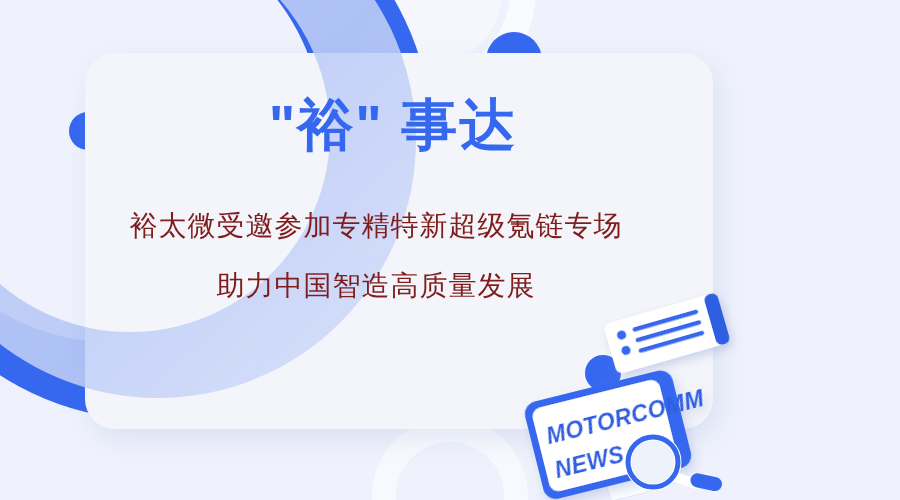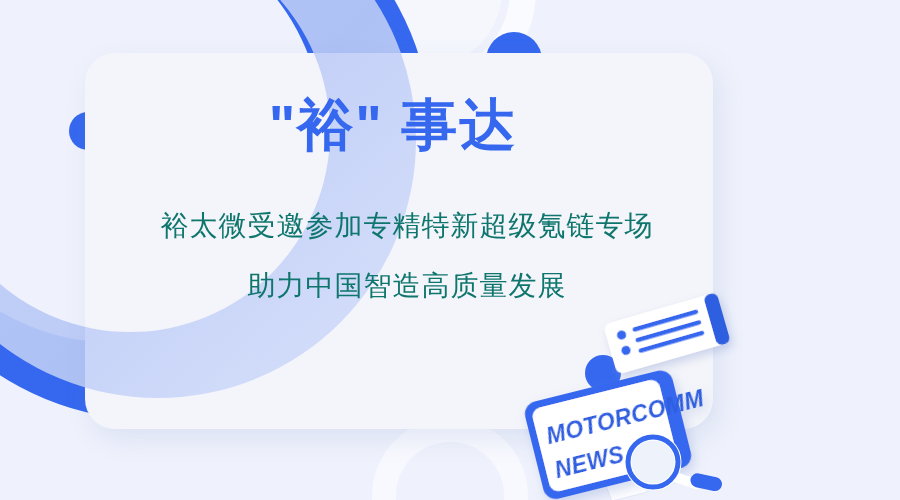--- a/index.html
+++ b/index.html
@@ -136,28 +136,28 @@
     font-family: "Liberation Sans", "DejaVu Sans", sans-serif;
     font-size: 56px;
     font-weight: bold;
     letter-spacing: 2px;
     color: #3568ef;
     line-height: 1;
     white-space: nowrap;
   }
   .subline {
     position: absolute;
-    left: 127px;
+    left: 96px;
     width: 560px;
     text-align: center;
     font-family: "Liberation Sans", "DejaVu Sans", sans-serif;
     font-size: 28px;
     font-weight: normal;
     letter-spacing: 1px;
-    color: #0f766e;
+    color: #7f1d1d;
     line-height: 1;
     white-space: nowrap;
   }
   .subline-1 { top: 212px; }
   .subline-2 { top: 272px; text-align: center; }
 
   
   .illus {
     position: absolute;
     left: 490px;

